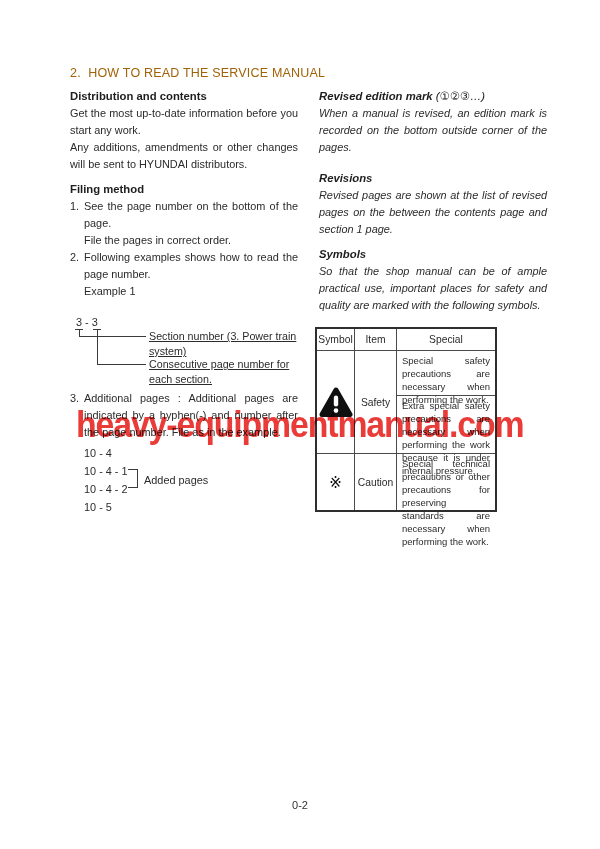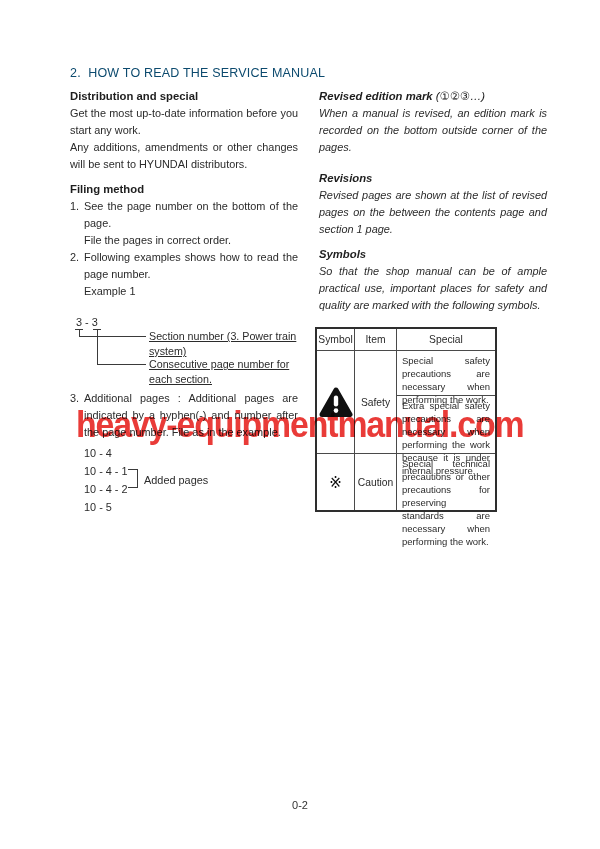--- a/index.html
+++ b/index.html
@@ -1,21 +1,21 @@
 <!DOCTYPE html>
 <html><head>
 <meta charset="utf-8">
 <style>
   * { margin:0; padding:0; box-sizing:border-box; }
   html,body { background:#ffffff; }
   body { font-family:"Liberation Sans","DejaVu Sans",sans-serif; color:#2b2b2b; }
   .page { position:relative; width:600px; height:849px; background:#ffffff; overflow:hidden; }
 
   .title { position:absolute; left:70px; top:66px; font-size:12.5px; font-weight:400;
-           letter-spacing:.2px; white-space:pre; color:#0c4a6e; }
+           letter-spacing:.2px; white-space:pre; color:#a16207; }
 
   .col { position:absolute; width:228px; font-size:10.9px; line-height:17px; }
   .col-left  { left:70px;  top:88px; }
   .col-right { left:319px; top:88px;font-style:italic; }
 
   h2.sec-head { font-size:11.3px; font-weight:700; line-height:17px; color:#1e1e1e; }
   h2 .head-suffix { font-weight:400; }
   .just { text-align:justify; }
   .gap-a { margin-top:8px; }
   .gap-b { margin-top:14px; }
@@ -64,21 +64,21 @@
             font-size:11px; color:#333; }
 </style>
 </head>
 <body>
 
 <div class="page">
 
   <h1 class="title">2.  HOW TO READ THE SERVICE MANUAL</h1>
 
   <div class="col col-left">
-    <h2 class="sec-head">Distribution and special</h2>
+    <h2 class="sec-head">Distribution and contents</h2>
     <p class="just">Get the most up-to-date information before you start any work.</p>
     <p class="just">Any additions, amendments or other changes will be sent to HYUNDAI distributors.</p>
 
     <h2 class="sec-head gap-a">Filing method</h2>
 
     <div class="li">
       <span class="num">1.</span>
       <p class="just">See the page number on the bottom of the page.</p>
       <p>File the pages in correct order.</p>
     </div>

